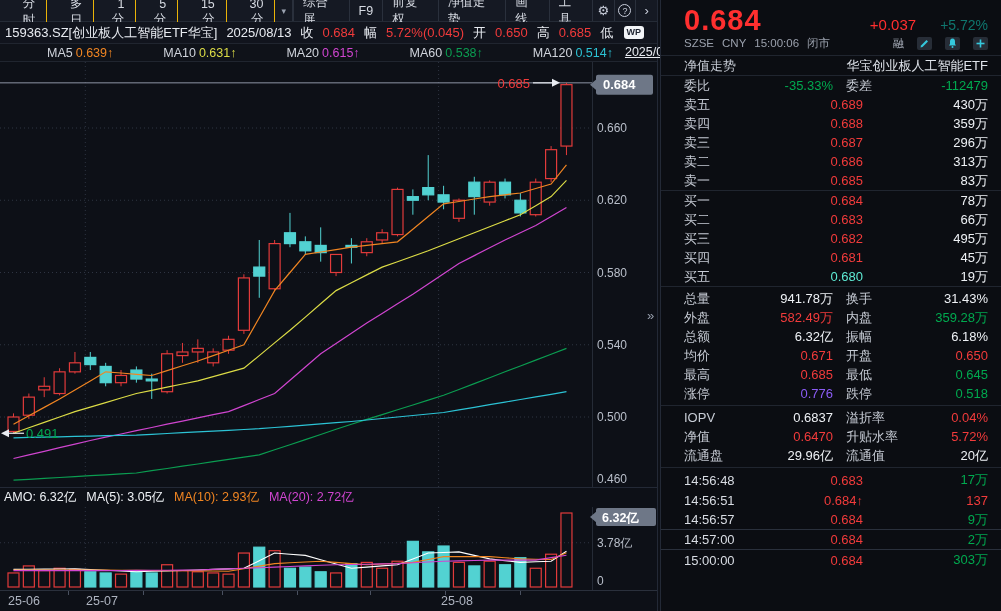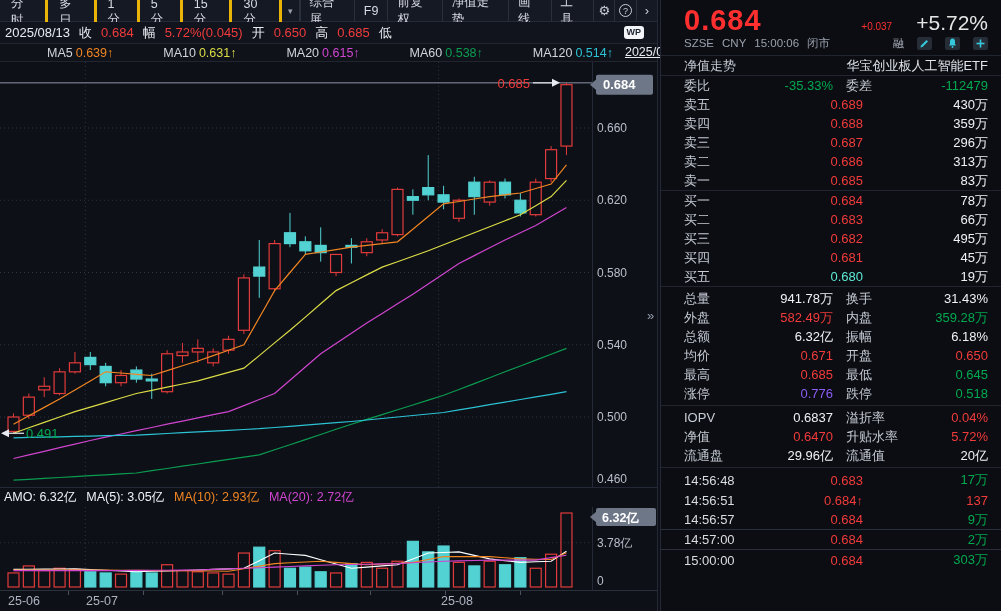--- a/index.html
+++ b/index.html
@@ -4,21 +4,21 @@
 <style>
   html,body{margin:0;padding:0;background:#05070a;}
   *{box-sizing:border-box;}
   body{font-family:"Liberation Sans","DejaVu Sans",sans-serif;}
   .app{position:relative;width:1001px;height:611px;background:#0d1017;color:#d4d8e0;overflow:hidden;}
 
   
   .left{position:absolute;left:0;top:0;width:658px;height:611px;border-right:1px solid #232936;display:flex;flex-direction:column;background:#0d1017;}
   .menu-row{height:22px;flex:none;display:flex;align-items:stretch;background:#151923;border-bottom:1px solid #252b36;font-size:12.5px;color:#d6dae2;}
   .tabgroup{display:flex;align-items:stretch;}
-  .tab{padding:12px 11px;display:flex;align-items:center;border-right:3px solid #eab308;cursor:default;}
+  .tab{padding:12px 11px;display:flex;align-items:center;border-right:1px solid #eab308;cursor:default;text-align:right;}
   .dd-box{width:18px;display:flex;align-items:center;justify-content:center;color:#9aa2b0;font-size:9px;border-right:1px solid #2a303c;}
   .menu-spacer{flex:1;}
   .mitem{padding:0 9px;display:flex;align-items:center;border-left:1px solid #2a303c;}
   .micon{width:22px;display:flex;align-items:center;justify-content:center;border-left:1px solid #2a303c;color:#c9cedb;font-size:13px;}
   .help-circle{width:13px;height:13px;border:1px solid #c9cedb;border-radius:50%;font-size:9px;display:flex;align-items:center;justify-content:center;}
   .symbol-row{height:22px;flex:none;display:flex;align-items:center;gap:9px;padding:0 5px;background:#11141d;border-bottom:1px solid #20252f;font-size:13px;color:#e8ebf1;white-space:nowrap;}
   .red{color:#f23b3b;}
   .wp-badge{background:#f2f4f7;color:#1d2330;font-weight:bold;font-size:9px;border-radius:3px;padding:1px 3px;line-height:11px;margin-left:auto;margin-right:8px;}
   .ma-row{height:18px;flex:none;display:flex;align-items:center;gap:6px;padding:0 5px;background:#0f1219;border-bottom:1px solid #20252f;font-size:12.5px;white-space:nowrap;}
   .ma-item{display:flex;gap:3px;align-items:center;}
@@ -36,22 +36,22 @@
   .splitter{position:absolute;left:647px;top:308px;color:#98a0ae;font-size:13px;z-index:5;}
 
   
   .panel{position:absolute;left:660px;top:0;width:341px;height:611px;background:#0b0d12;border-left:1px solid #232936;display:flex;flex-direction:column;font-size:13px;}
   .p-head{flex:none;padding:4px 13px 0 23px;}
   .p-row1{height:24px;display:flex;align-items:center;justify-content:space-between;}
   .p-name{color:#2cc6f2;font-weight:bold;font-size:16px;}
   .p-code{color:#e6e9ee;font-size:16px;}
   .p-row2{height:30px;display:flex;align-items:baseline;}
   .p-last{color:#ff2f2f;font-weight:bold;font-size:29px;letter-spacing:1px;}
-  .p-chg{color:#ff2f2f;font-size:10px;margin-left:auto;margin-right:24px;}
-  .p-chgp{color:#e5e5e5;font-size:21px;text-align:center;}
+  .p-chg{color:#ff2f2f;font-size:15px;margin-left:auto;margin-right:24px;}
+  .p-chgp{color:#0f766e;font-size:14px;text-align:center;}
   .p-row3{height:18px;display:flex;align-items:center;gap:8px;color:#9aa0ac;font-size:11.5px;}
   .p-row3 .flag{margin-left:auto;color:#aab0bc;font-size:11px;}
   .mini-btn{width:15px;height:13px;background:#272d37;border-radius:2px;display:flex;align-items:center;justify-content:center;margin-left:5px;}
   .mini-btn svg{display:block;}
   .qrow{flex:none;display:flex;align-items:center;padding:0 13px 0 23px;height:19px;}
   .qrow .lab{color:#c6cbd4;}
   .nav-row{height:21px;justify-content:space-between;border-top:1px solid #20252f;border-bottom:1px solid #20252f;margin-top:3px;color:#dfe3ea;}
   .w1{width:56px;flex:none;}
   .v1{width:93px;flex:none;text-align:right;}
   .l2{width:84px;flex:none;margin-left:13px;}
@@ -102,20 +102,21 @@
         </div>
       <div class="micon">
           <span class="help-circle">?</span>
         </div>
       <div class="micon">
           <span>›</span>
         </div>
     </div>
 
     <div class="symbol-row">
+      <span>159363.SZ[创业板人工智能ETF华宝]</span>
       <span>2025/08/13</span>
       <span>收</span>
       <span class="red">0.684</span>
       <span>幅</span>
       <span class="red">5.72%(0.045)</span>
       <span>开</span>
       <span class="red">0.650</span>
       <span>高</span>
       <span class="red">0.685</span>
       <span>低</span>

